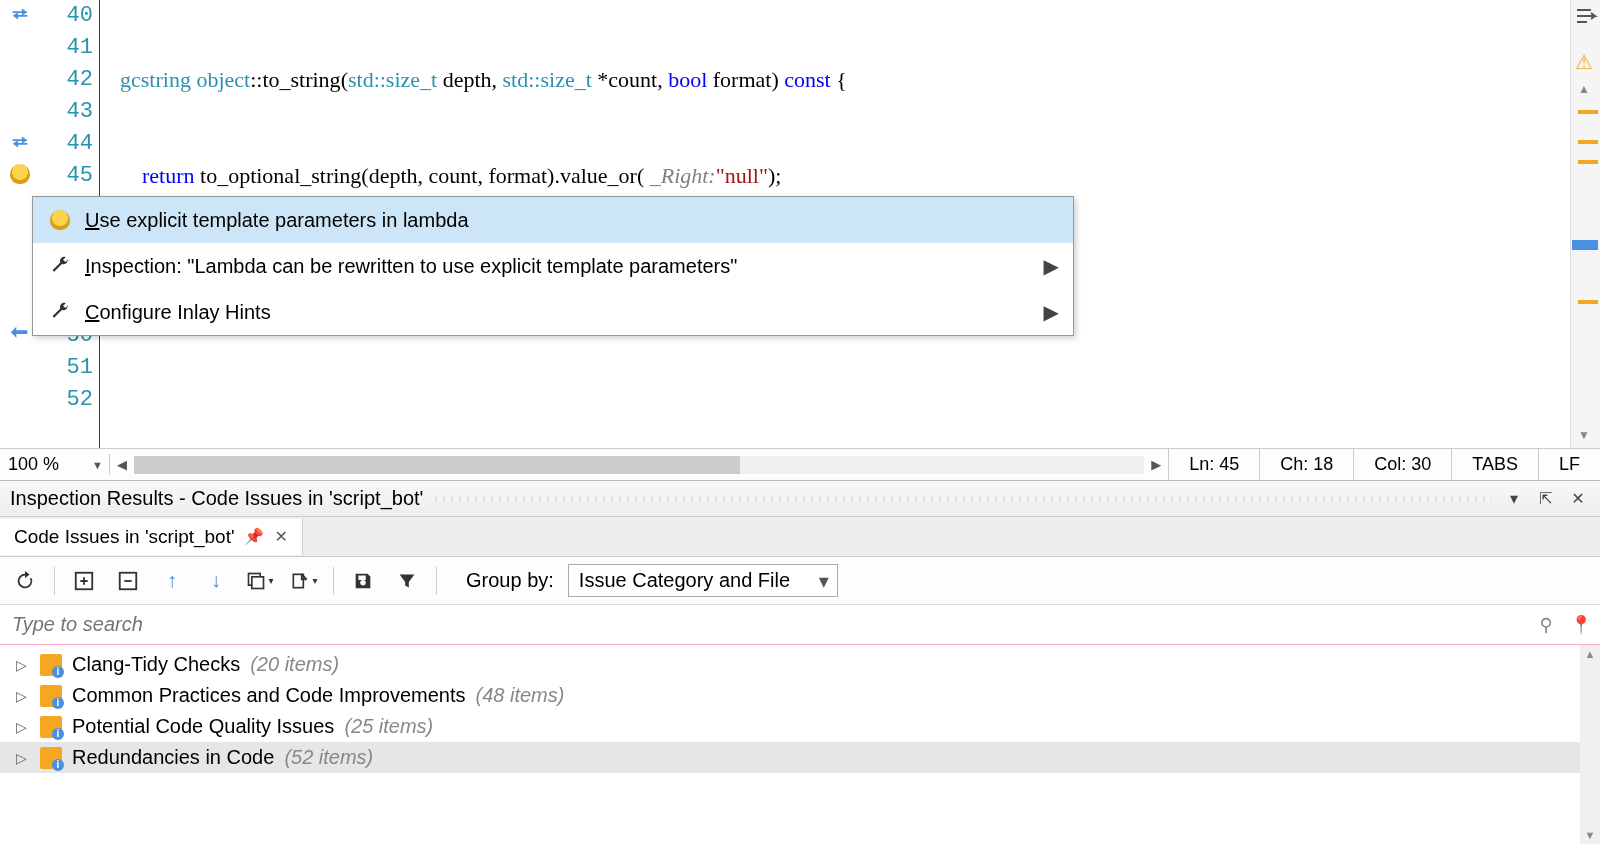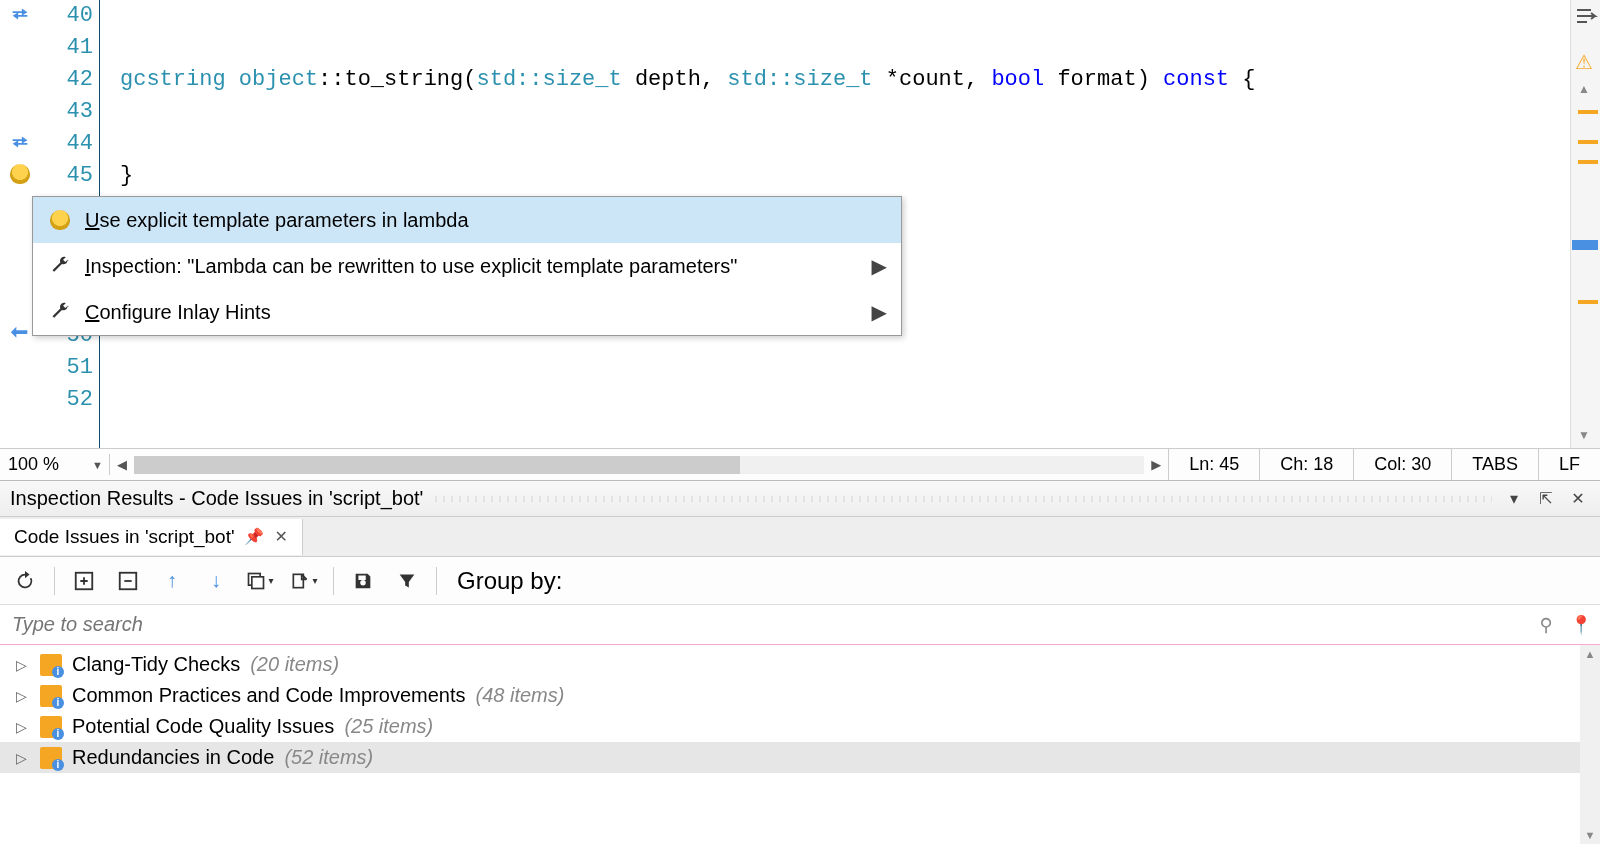--- a/index.html
+++ b/index.html
@@ -50,42 +50,42 @@
   text-align: right;
   color: #2b91af;
   font-family: Consolas, 'Courier New', monospace;
   font-size: 22px;
   line-height: 32px;
 }
 .line-numbers div { height: 32px; }
 
 .code-area {
   flex: 1;
-  font-family: Liberation Mono, monospace;
+  font-family: Liberation Serif, serif;
   font-size: 22px;
   line-height: 32px;
   padding-left: 20px;
   white-space: pre;
   position: relative;
 }
 .code-line { height: 32px; }
 
 
 .type { color: #2b91af; }
 .keyword { color: #0000ff; }
 .fn { color: #000; }
 .param { color: #808080; font-style: italic; }
 .string { color: #a31515; }
 
 
 .intention-popup {
   position: absolute;
   left: 32px;
   top: 196px;
-  width: 870px;
+  width: 1042px;
   background: #fff;
   border: 1px solid #999;
   box-shadow: 2px 2px 6px rgba(0,0,0,0.2);
   z-index: 10;
 }
 .intention-item {
   display: flex;
   align-items: center;
   padding: 10px 14px;
   font-size: 20px;
@@ -256,21 +256,21 @@
 .tb-btn {
   width: 30px;
   height: 30px;
   display: flex;
   align-items: center;
   justify-content: center;
   cursor: pointer;
   color: #333;
 }
 .tb-sep { width: 1px; height: 28px; background: #ccc; }
-.tb-label { font-size: 24px; margin-left: 6px; }
+.tb-label { font-size: 20px; margin-left: 15px; }
 .tb-combo {
   border: 1px solid #aaa;
   padding: 4px 30px 4px 10px;
   font-size: 20px;
   position: relative;
   min-width: 270px;
   background: #fff;
 }
 .tb-combo::after {
   content: '▾';
@@ -400,20 +400,21 @@
       <div>45</div>
       <div style="height:128px"></div>
       <div>50</div>
       <div>51</div>
       <div>52</div>
     </div>
   </div>
 
   <div class="code-area">
     <div class="code-line"><span class="type">gcstring</span> <span class="type">object</span>::<span class="fn">to_string</span>(<span class="type">std::size_t</span> <span>depth</span>, <span class="type">std::size_t</span> <span>*count</span>, <span class="keyword">bool</span> <span>format</span>) <span class="keyword">const</span> {</div>
+    <div class="code-line">    <span class="keyword">return</span> <span>to_optional_string</span><span>(depth, count, format).value_or(</span><span class="param"> _Right:</span><span class="string">"null"</span><span>);</span></div>
     <div class="code-line"><span>}</span></div>
     <div class="code-line"></div>
     
     
     
     
     
     
     
   </div>
@@ -543,20 +544,21 @@
           <path d="M4 4h13l3 3v13H4V4zm3 2v5h8V6H7zm2 8a3 3 0 1 0 6 0 3 3 0 0 0-6 0z" fill="#333"></path>
         </svg>
     </div>
     <div class="tb-btn">
       <svg width="22" height="22" viewBox="0 0 24 24">
           <path d="M4 5h16l-6 8v6l-4-2v-4L4 5z" fill="#333"></path>
         </svg>
     </div>
     <div class="tb-sep"></div>
     <span class="tb-label">Group by:</span>
+    <div class="tb-combo">Issue Category and File</div>
   </div>
 
   <div class="search-row">
     <input class="search-input" placeholder="Type to search" style="">
     <div class="search-btn">⚲</div>
     <div class="search-btn">📍</div>
   </div>
 
   <div class="results-tree" style="position:relative">
     <div class="tree-row">

